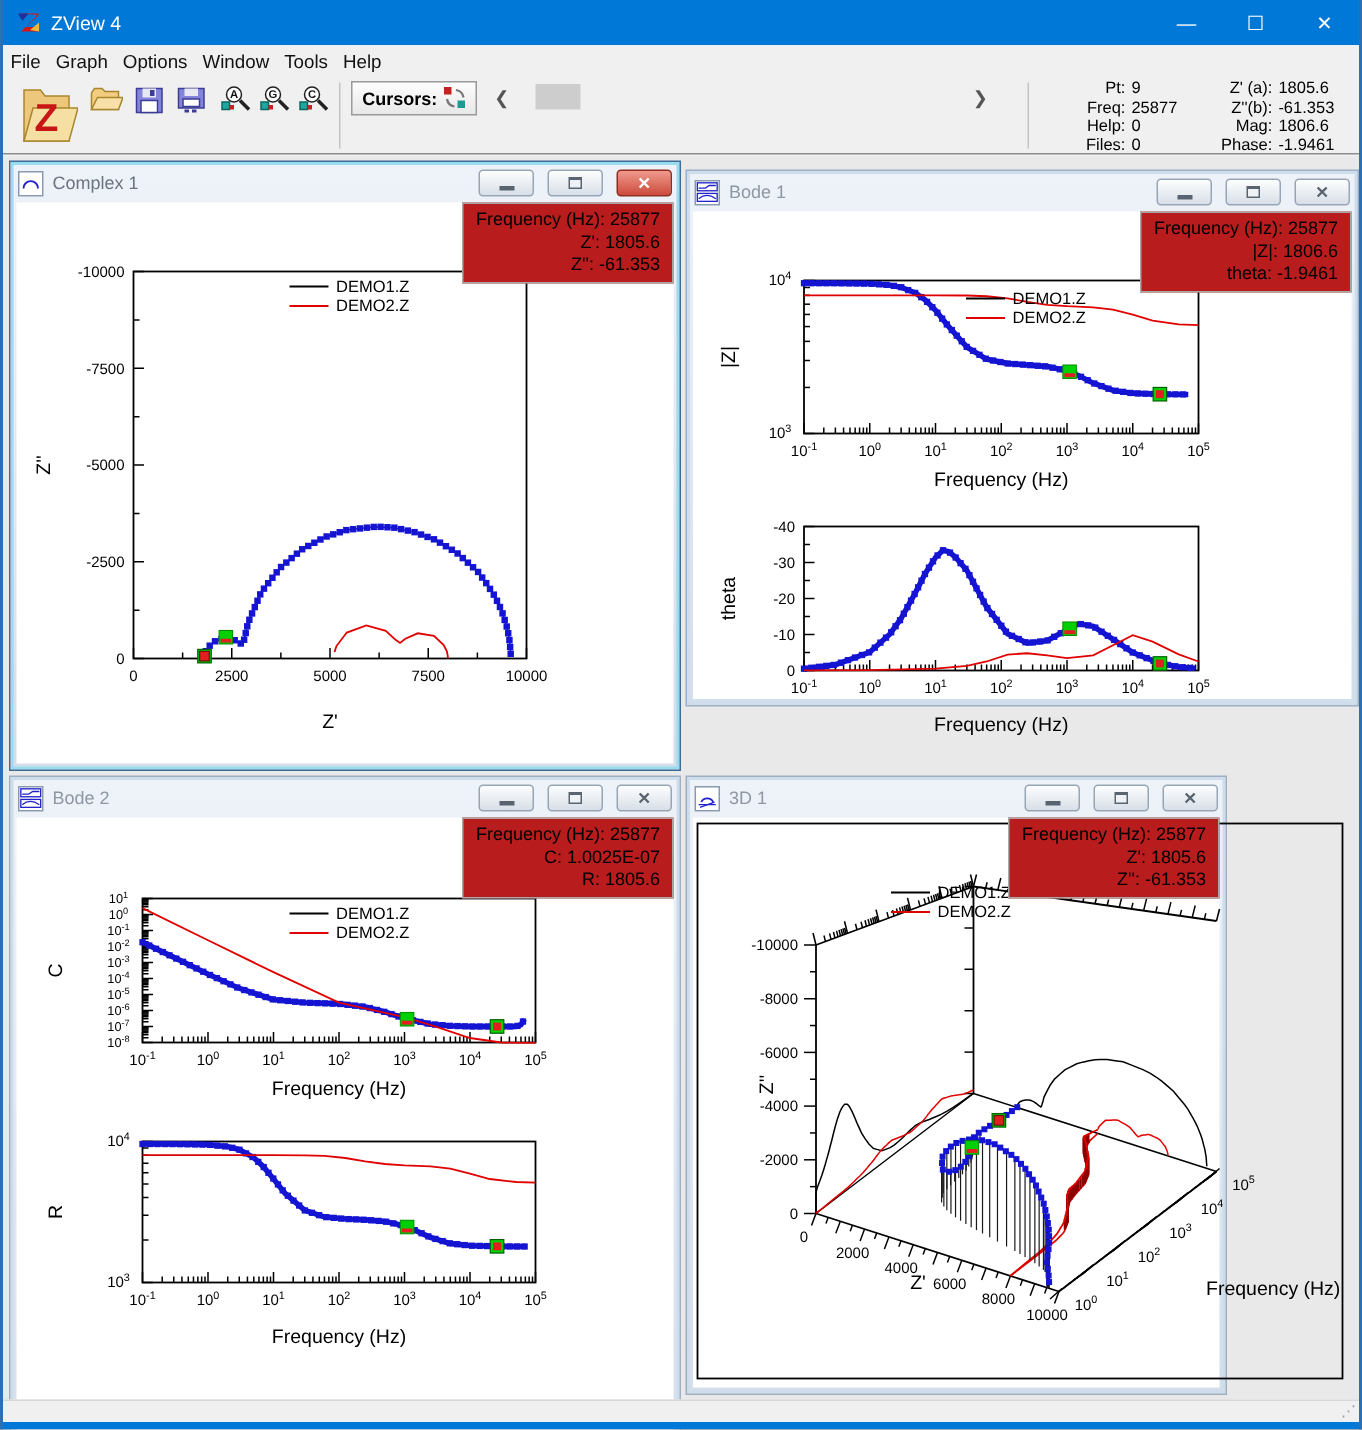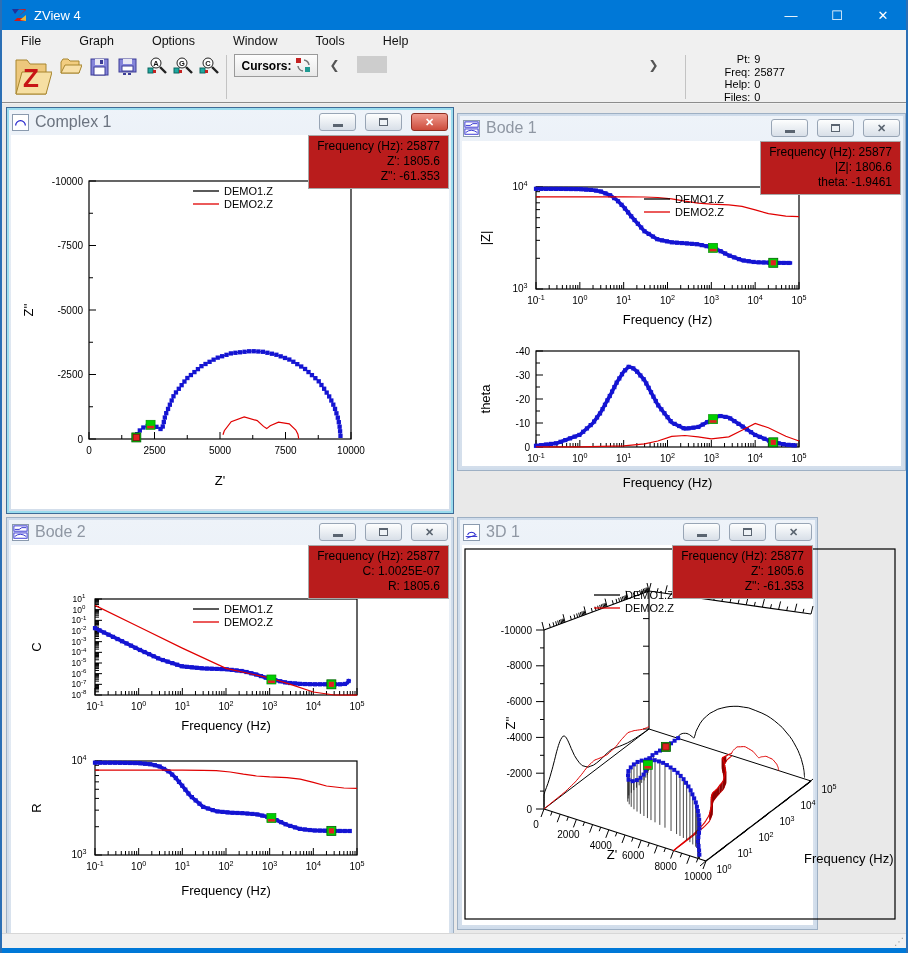--- a/index.html
+++ b/index.html
@@ -5,42 +5,42 @@
   * { margin:0; padding:0; box-sizing:border-box; }
   body { background:#444; font-family:"Liberation Sans", sans-serif; }
   .app { position:relative; width:908px; height:953px; background:#f0f0f0; overflow:hidden;
          border-left:2px solid #2b6fb5; border-right:2px solid #2b6fb5; }
   .titlebar { position:absolute; left:0; top:0; width:100%; height:30px; background:#0078d7; display:flex; align-items:center; }
   .titlebar .ticon { width:18px; height:18px; margin:0 6px 0 8px; }
   .titlebar .ttext { color:#fff; font-size:13px; }
   .capbtns { position:absolute; right:0; top:0; height:30px; display:flex; }
   .capbtn { width:46px; height:30px; display:flex; align-items:center; justify-content:center; color:#fff; font-size:13px; }
   .menubar { position:absolute; left:0; top:30px; width:100%; height:21px; background:#f0f0f0; display:flex; align-items:center; }
-  .menubar span { font-size:12.5px; color:#111; padding:2px 19px;text-align:center; }
+  .menubar span { font-size:12.5px; color:#111; padding:2px 5px;text-align:center; }
   .toolbar { position:absolute; left:0; top:51px; width:100%; height:52px; background:#f0f0f0; border-bottom:1px solid #8c8c8c; }
   .zlogo { position:absolute; left:10px; top:3px; }
   .tbtn { position:absolute; width:26px; height:23px; display:flex; align-items:center; justify-content:center; }
   .vsep { position:absolute; top:4px; height:44px; width:1px; background:#c3c3c3; }
   .cursorsbtn, .displaybtn { position:absolute; left:232px; width:84px; height:23px; border:1px solid #9a9a9a; background:linear-gradient(#fdfdfd,#e8e8e8); display:flex; align-items:center; justify-content:center; font-size:12px; font-weight:bold; gap:4px; }
   .hscroll { position:absolute; left:324px; top:4px; width:336px; height:19px; background:#f0f0f0; }
   .hscroll .arr { position:absolute; top:0; width:17px; height:19px; color:#555; font-size:12px; display:flex; align-items:center; justify-content:center; }
   .hscroll .thumb { position:absolute; left:31px; top:1px; width:30px; height:17px; background:#cdcdcd; }
   .chk { display:flex; align-items:center; gap:5px; position:absolute; top:82px; font-size:12.5px; }
   .box { width:14px; height:14px; border:1px solid #333; background:#fff; display:flex; align-items:center; justify-content:center; font-size:11px; color:#111; }
   .activelab { position:absolute; left:472px; top:83px; font-size:12.5px; font-weight:bold; }
   .combo { position:absolute; left:520px; top:79px; width:148px; height:22px; border:1px solid #7a7a7a; background:#fff; font-size:12px; display:flex; align-items:center; padding:0 6px; justify-content:space-between; }
   .combo .chev { color:#555; font-size:10px; }
   .statgrid { position:absolute; top:2px; font-size:11px; line-height:12.5px; display:grid; grid-template-columns:auto auto; column-gap:4px; }
   .statgrid .lab { text-align:right; }
   .mdi { position:absolute; left:0; top:104px; width:100%; height:829px; background:#e9e9e9; }
   .child { position:absolute; background:linear-gradient(#eef3f9,#d3deeb); border:1px solid #9eb0c4; box-shadow: inset 0 0 0 2px #cfdceb; }
   .child.active { border:1px solid #3f6b96; box-shadow: inset 0 0 0 2px #9adcee; }
   .ctbar { position:absolute; left:3px; top:2px; right:3px; height:24px; display:flex; align-items:center; gap:6px; padding:0 2px; }
   .cicon { width:17px; height:17px; background:#fff; border:1px solid #8a9aae; flex:none; }
-  .ctitle { font-size:16px; color:#8f97a3; flex:1; }
+  .ctitle { font-size:12px; color:#8f97a3; flex:1; }
   .child.active .ctitle { color:#6b737f; }
   .cbtn { width:37px; height:18px; border:1px solid #98a5b5; border-radius:3px; background:linear-gradient(#fdfefe,#d8dfe8); display:flex; align-items:center; justify-content:center; margin-left:3px; position:relative; }
   .cbtn .mini { width:10px; height:3px; background:#5a6470; margin-top:7px; }
   .cbtn .rest { width:9px; height:8px; border:1px solid #5a6470; border-top:2px solid #5a6470; background:#eef2f6; }
   .cbtn .xg { color:#5a6470; font-size:11px; font-weight:bold; }
   .cbtn.redx { background:linear-gradient(#f09a8d,#cc4b3c); border-color:#8e2e22; }
   .cbtn.redx .xg { color:#fff; }
   .ccontent { position:absolute; left:4px; right:4px; top:27px; bottom:4px; background:#fff; }
   .infobox { position:absolute; top:0; right:0; background:#b91c1c; border:1px solid #a8a8a8; padding:3px 8px 4px; text-align:right; font-size:12px; line-height:15px; z-index:5; }
   svg.chart { position:absolute; left:0; top:0; }
@@ -230,20 +230,30 @@
     <div class="vsep" style="left:683px"></div>
     <div class="statgrid" style="left:722px" id="stat1">
         <span class="lab">Pt:</span>
         <span>9</span>
         <span class="lab">Freq:</span>
         <span>25877</span>
         <span class="lab">Help:</span>
         <span>0</span>
         <span class="lab">Files:</span>
         <span>0</span>
+      </div>
+    <div class="statgrid" style="left:812px" id="stat2">
+        <span class="lab">Z' (a):</span>
+        <span>1805.6</span>
+        <span class="lab">Z''(b):</span>
+        <span>-61.353</span>
+        <span class="lab">Mag:</span>
+        <span>1806.6</span>
+        <span class="lab">Phase:</span>
+        <span>-1.9461</span>
       </div>
   </div>
 
   <div class="mdi">
 
     <div class="child active" id="win-complex1" style="left:4px;top:3px;width:448px;height:407px">
       <div class="ctbar">
         <svg class="cicon" viewBox="0 0 17 17">
             <path d="M3 12 A5.5 5.5 0 0 1 14 12" fill="none" stroke="#2222cc" stroke-width="1.4"></path>
           </svg>

